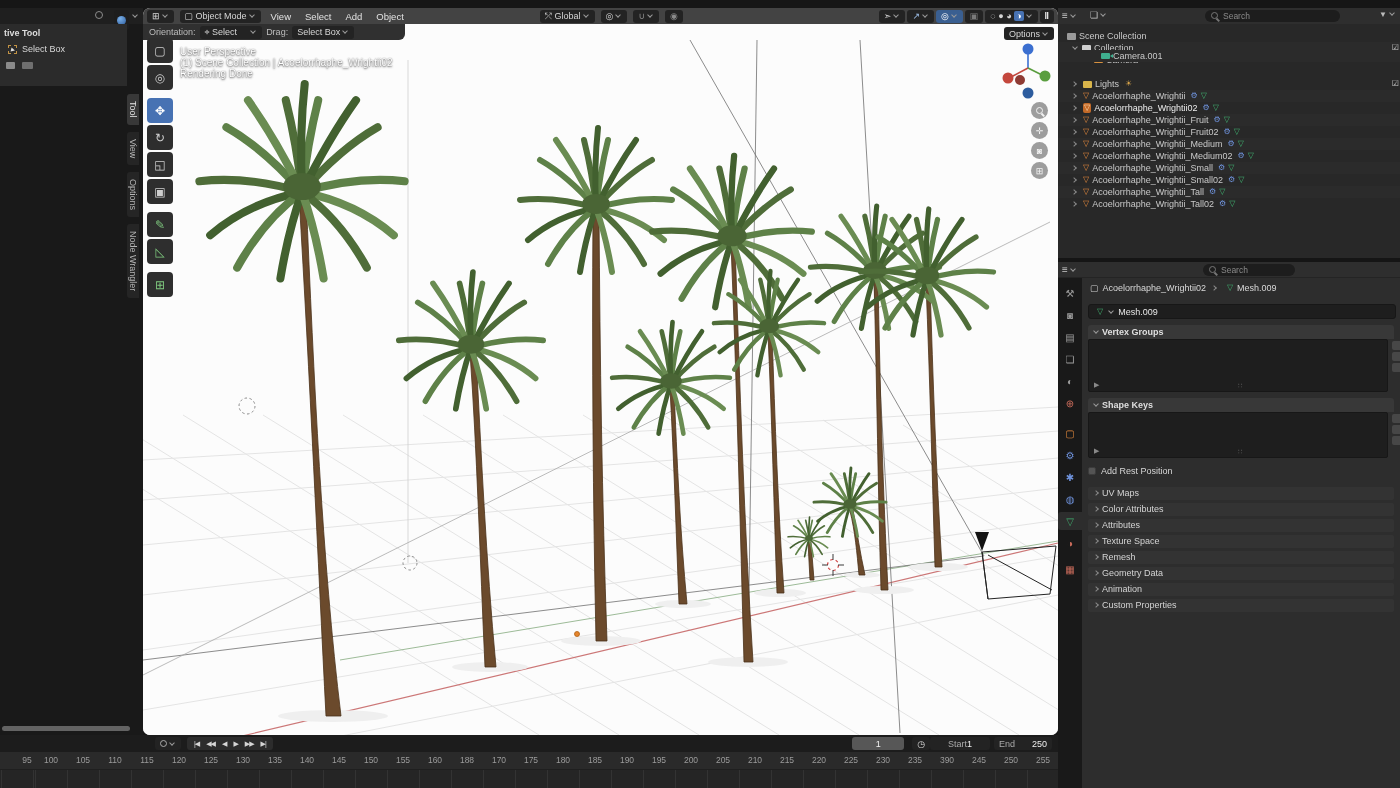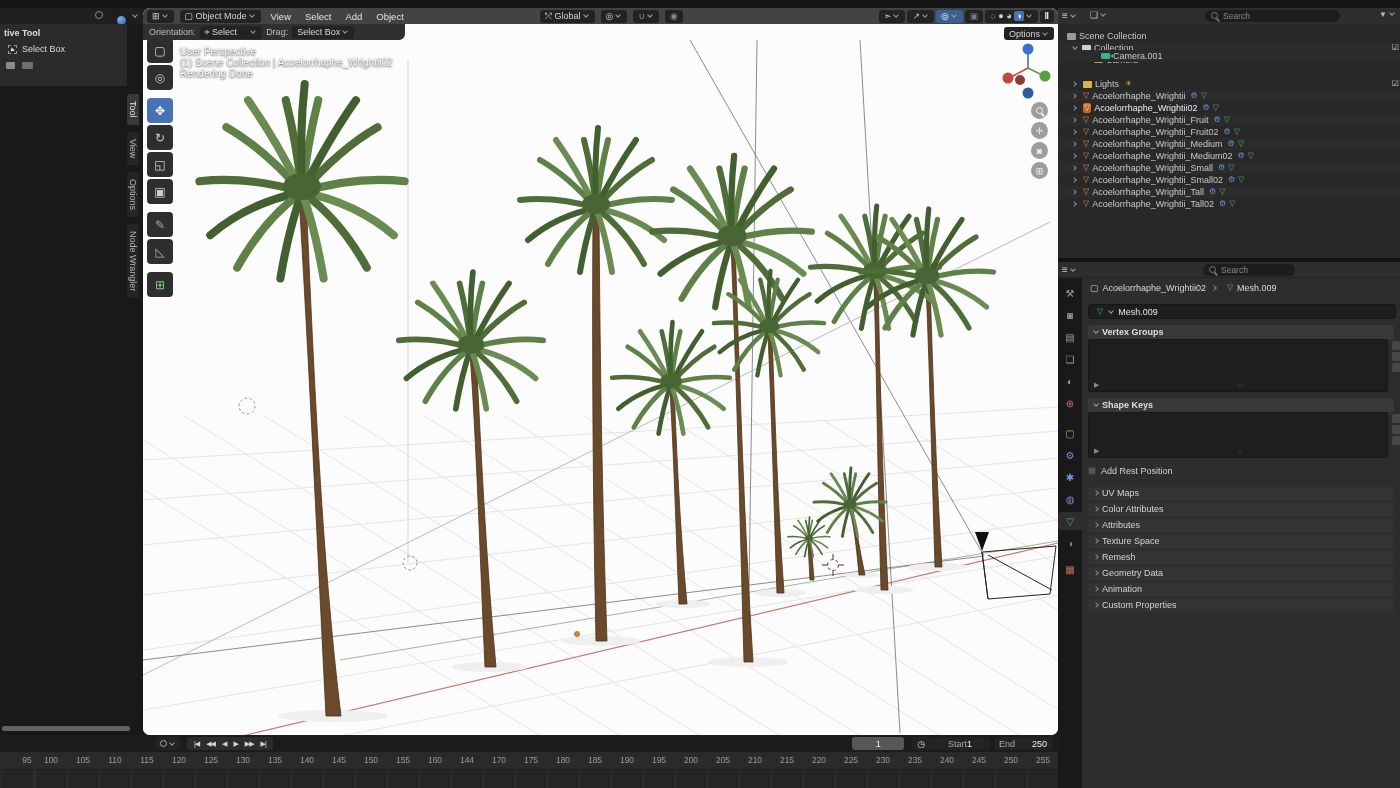--- a/index.html
+++ b/index.html
@@ -566,36 +566,36 @@
     <span style="left:131px">115</span>
         <span style="left:163px">120</span>
     <span style="left:195px">125</span>
         <span style="left:227px">130</span>
     <span style="left:259px">135</span>
         <span style="left:291px">140</span>
     <span style="left:323px">145</span>
         <span style="left:355px">150</span>
     <span style="left:387px">155</span>
         <span style="left:419px">160</span>
-    <span style="left:451px">144</span>
+    <span style="left:451px">188</span>
         <span style="left:483px">170</span>
     <span style="left:515px">175</span>
         <span style="left:547px">180</span>
     <span style="left:579px">185</span>
         <span style="left:611px">190</span>
     <span style="left:643px">195</span>
         <span style="left:675px">200</span>
     <span style="left:707px">205</span>
         <span style="left:739px">210</span>
     <span style="left:771px">215</span>
         <span style="left:803px">220</span>
     <span style="left:835px">225</span>
         <span style="left:867px">230</span>
     <span style="left:899px">235</span>
-        <span style="left:931px">240</span>
+        <span style="left:931px">390</span>
     <span style="left:963px">245</span>
         <span style="left:995px">250</span>
     <span style="left:1027px">255</span>
   </div>
   <div id="tl-cells"></div>
 </div>
 <div id="bl-corner" class="ab"></div>
 
 </div>
 

